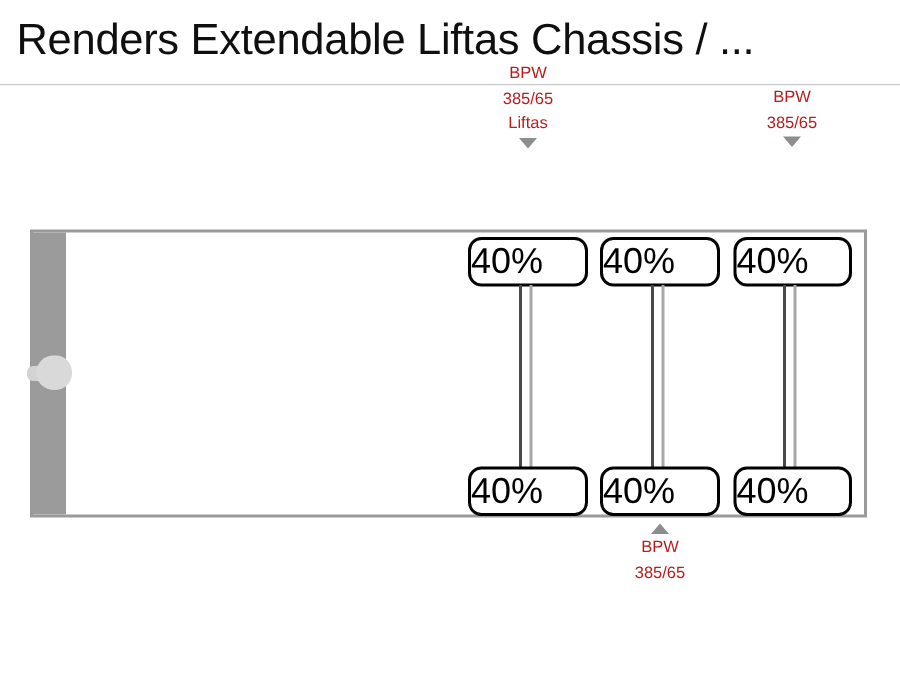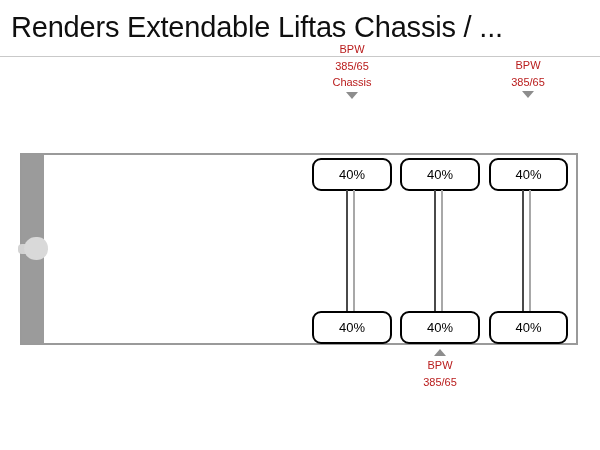--- a/index.html
+++ b/index.html
@@ -109,23 +109,23 @@
   .axle-line.dark { background: #4a4a4a; }
   .axle-line.light { background: #a8a8a8; }
 
   .pill {
     position: absolute;
     box-sizing: border-box;
     height: 33px;
     border: 2.5px solid #000000;
     border-radius: 9px;
     background: #ffffff;
-    font-size: 13px;
+    font-size: 24px;
     line-height: 29px;
-    text-align: center;
+    text-align: left;
     color: #000000;
     font-weight: 400;
   }
   .pill.top    { top: 101px; }   
   .pill.bottom { top: 254px; }   
 
   
   .callout {
     position: absolute;
     text-align: center;
@@ -162,21 +162,21 @@
   <div id="chassis-frame">
     <div id="kingpin-plate"></div>
   </div>
   <div id="kingpin-stub" style="position:absolute;left:18px;top:187px;width:12px;height:10px;background:#d3d3d3;border-radius:4px 0 0 4px;"></div>
   <div id="kingpin" style="position:absolute;left:24px;top:180px;width:24px;height:23px;background:#d9d9d9;border-radius:50% 45% 48% 52% / 52% 50% 48% 50%;"></div>
 
   <div class="axle-group" style="left:312px;width:80px;">
     <div class="callout" style="left:-10px;top:-16px;width:100px;">
       <span class="line">BPW</span>
       <span class="line">385/65</span>
-      <span class="line">Chassis</span>
+      <span class="line">Liftas</span>
       <div class="arrow-down"></div>
     </div>
     <div class="pill top" style="left:0px;width:80px;">40%</div>
     <div class="axle-lines">
       <div class="axle-line dark" style="left:34px;"></div>
       <div class="axle-line light" style="left:41px;"></div>
     </div>
     <div class="pill bottom" style="left:0px;width:80px;">40%</div>
   </div>
 

